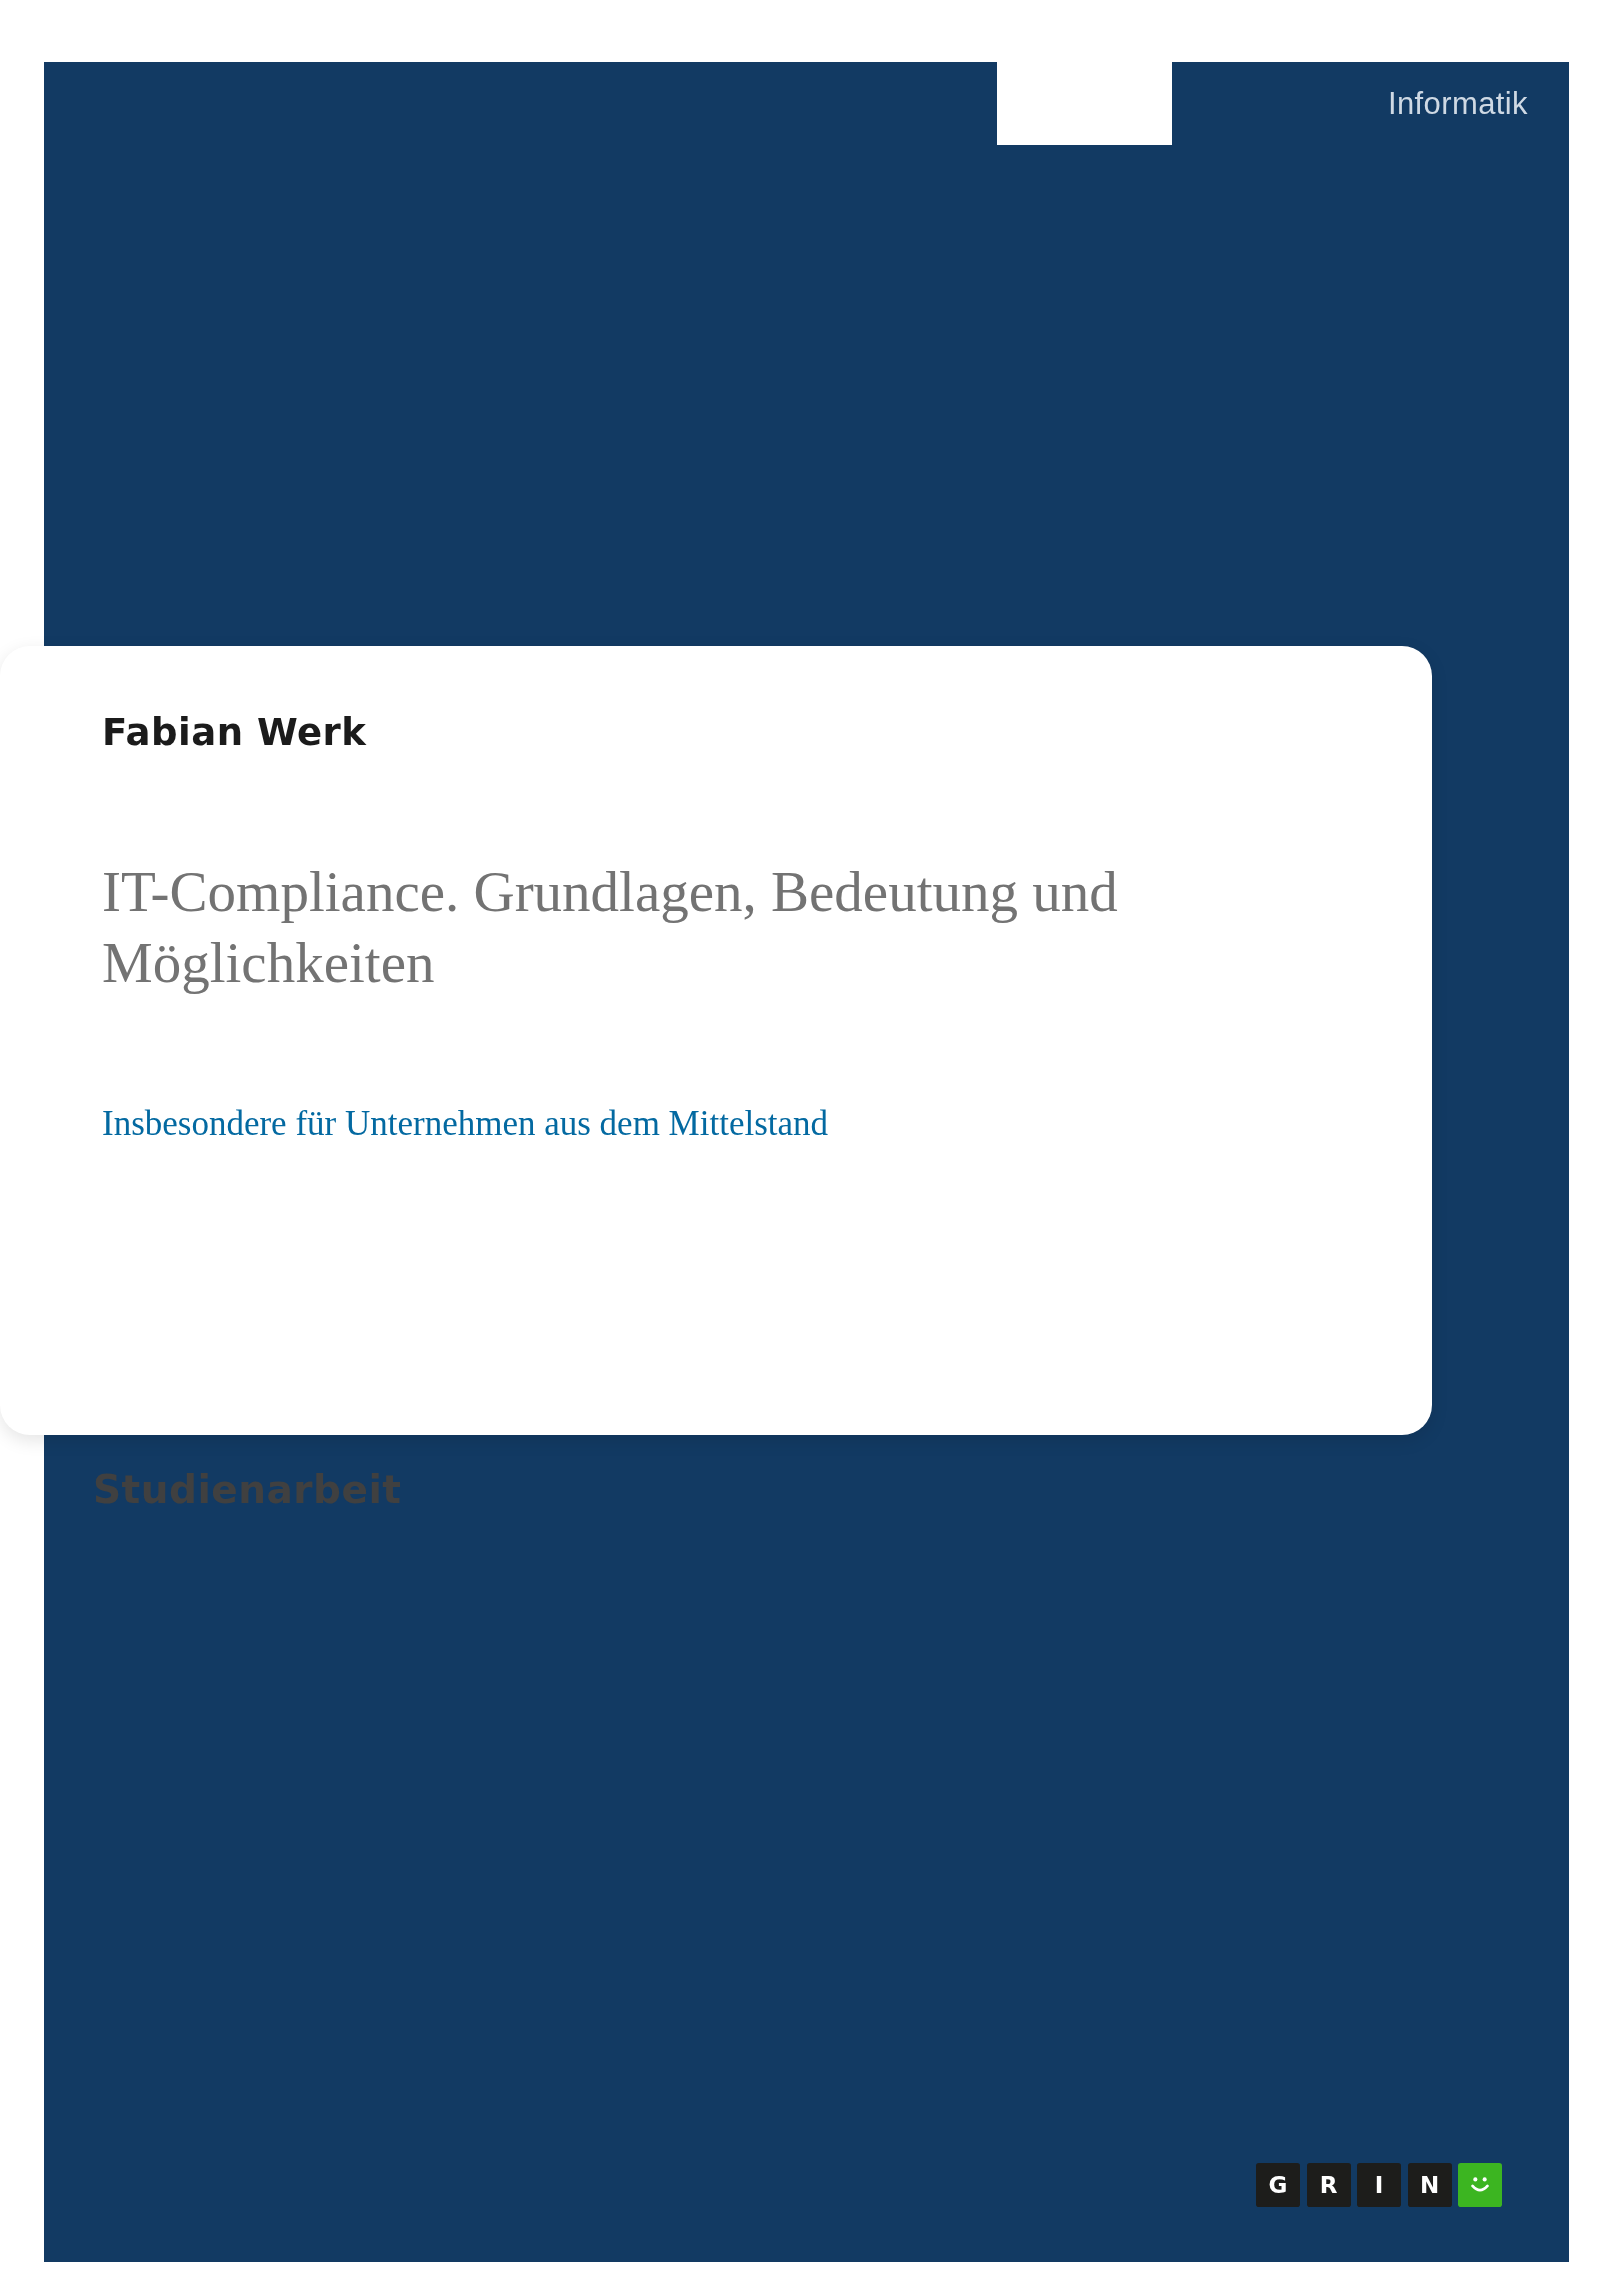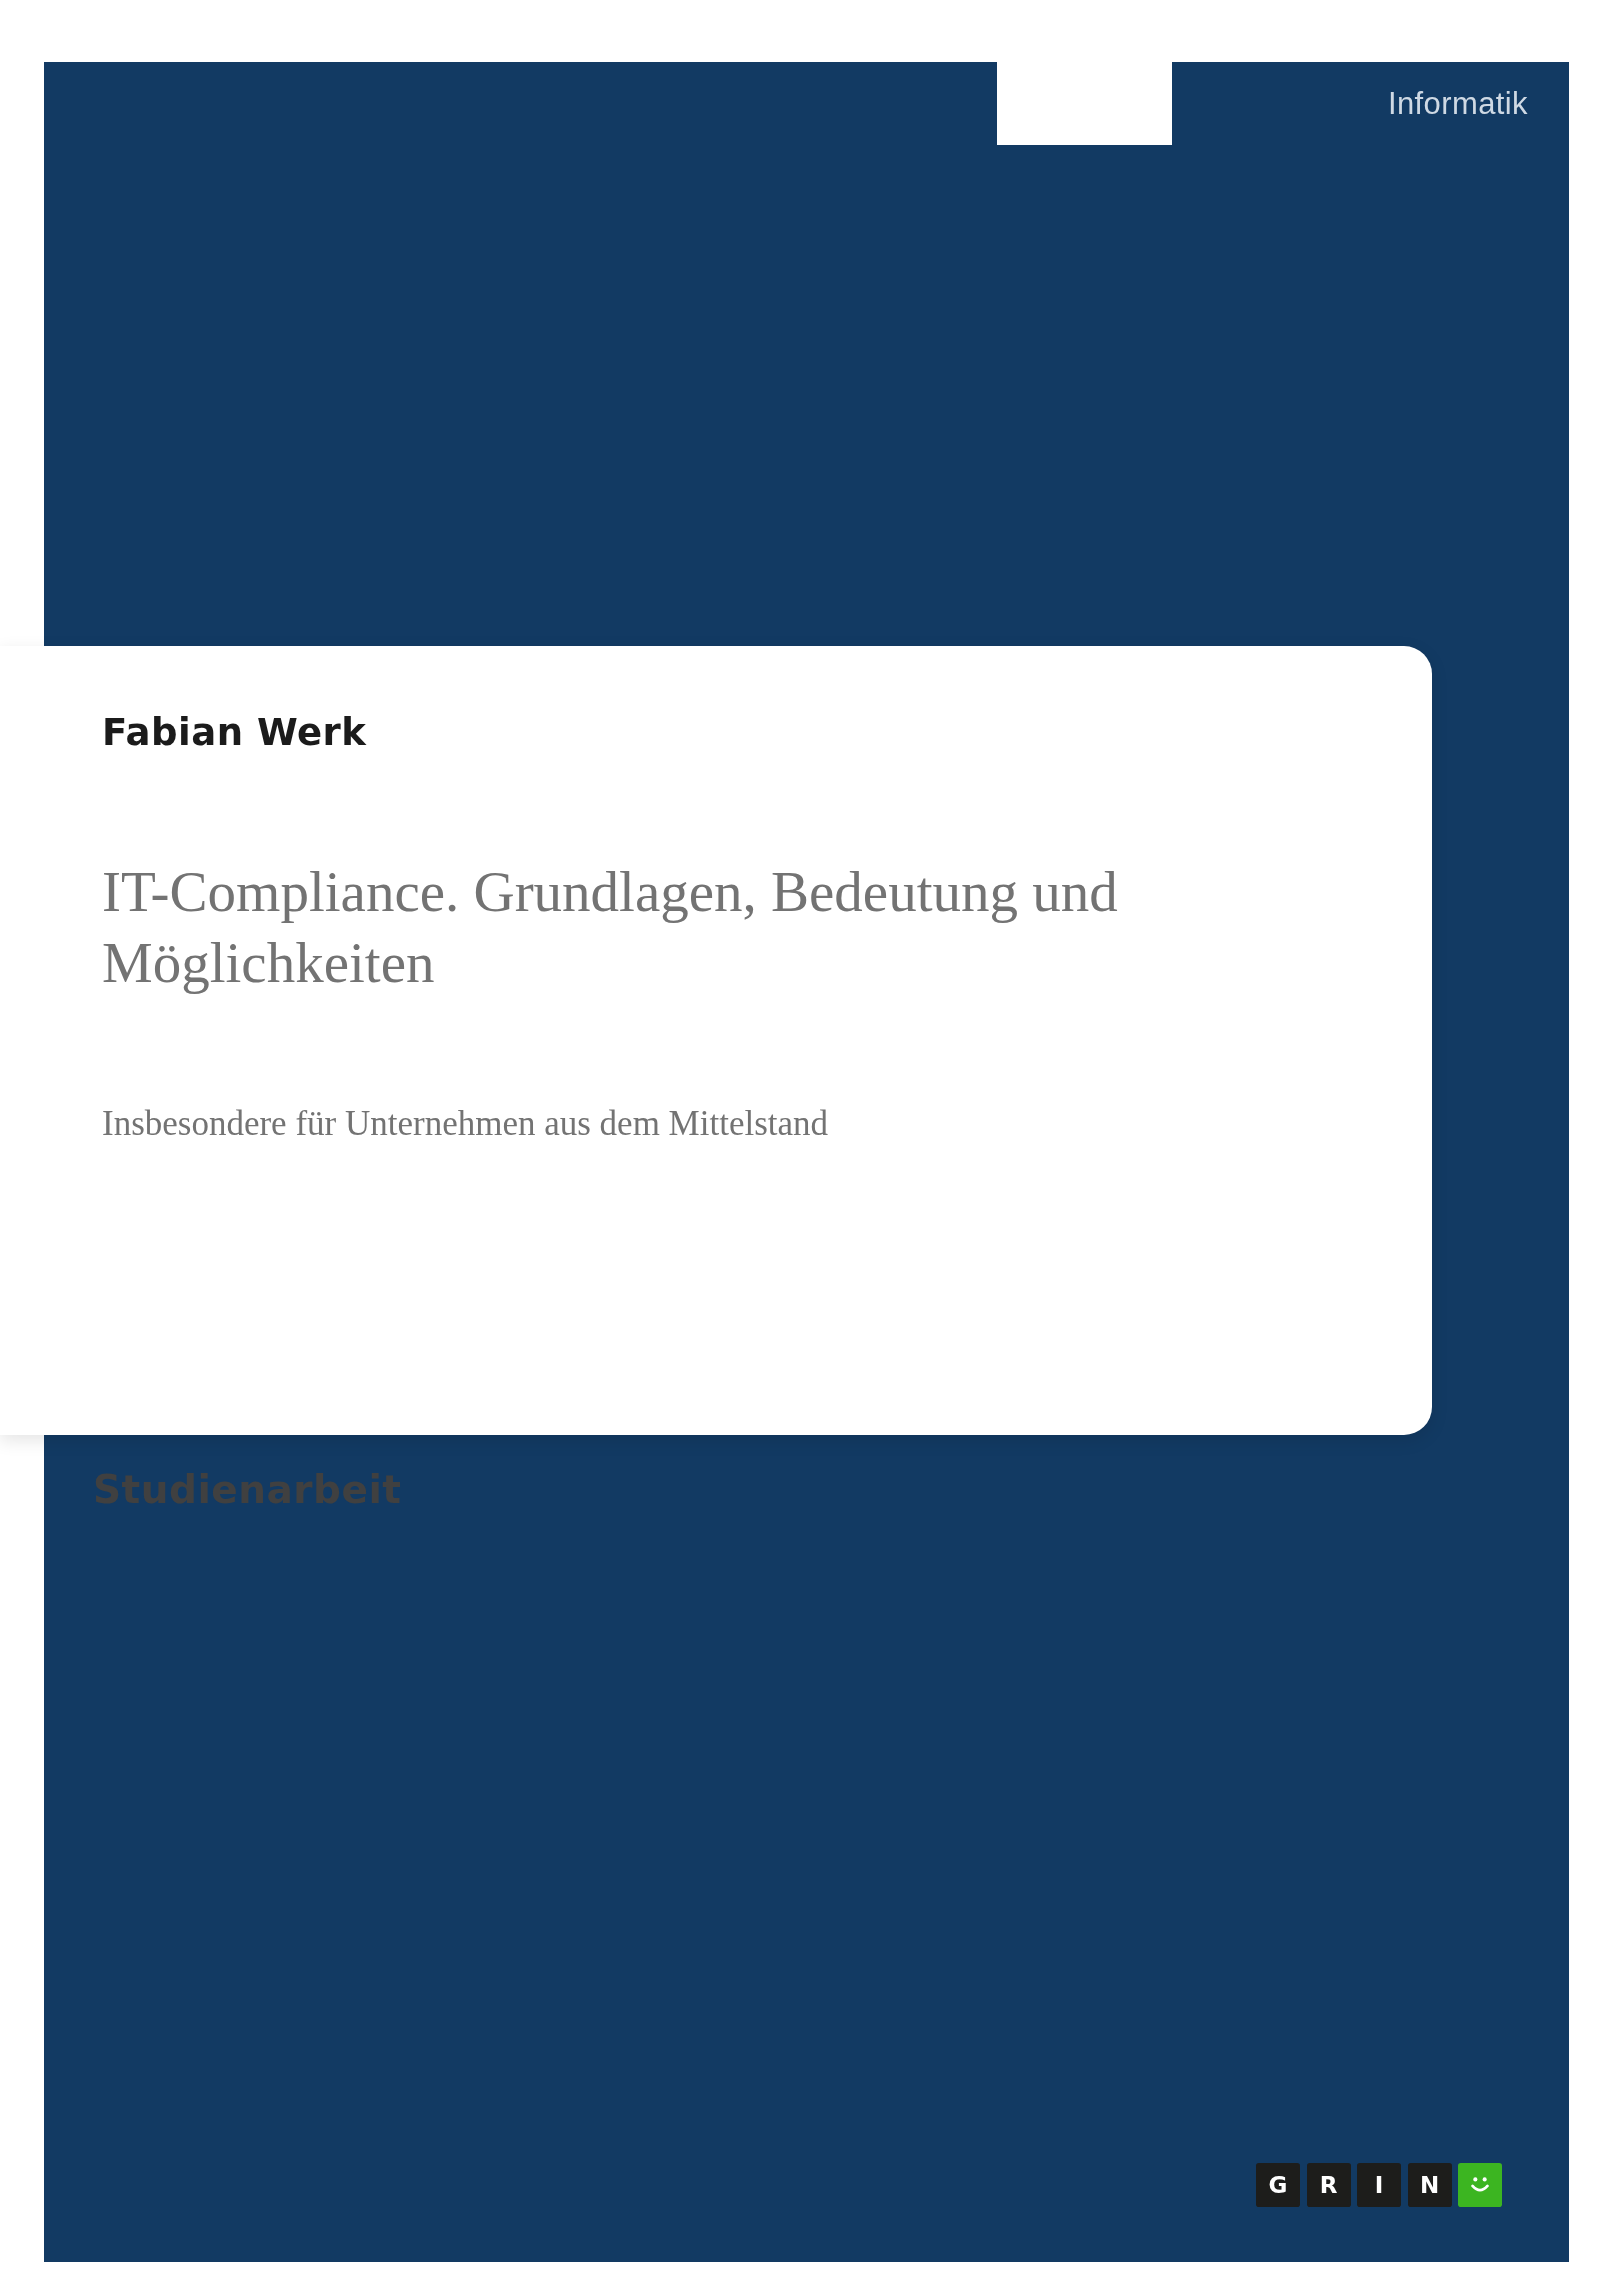--- a/index.html
+++ b/index.html
@@ -67,20 +67,21 @@
     left: 0px;
     top: 628px;
     width: 1432px;
     height: 789px;
     background: #ffffff;
     border-top-right-radius: 28px;
     border-bottom-right-radius: 28px;
     box-shadow: 0 5.5px 16.6px rgba(0,0,0,0.10);
     box-sizing: border-box;
     padding: 48px 83px 0 102px;
+    border-radius: 30px;
   }
 
   .author {
     font-family: "DejaVu Sans", sans-serif;
     font-weight: bold;
     font-size: 37px;
     color: #1b1b1b;
     margin-top: 16.6px;
     letter-spacing: 0.5px;
   }
@@ -90,21 +91,21 @@
     font-size: 57px;
     line-height: 1.25;
     color: #737373;
     margin-top: 102px;
     max-width: 1227px;
   }
 
   .doc-subtitle {
     font-family: "Liberation Serif", serif;
     font-size: 35px;
-    color: #737373;
+    color: #0369a1;
     margin-top: 106px;
   }
 
   .doc-type {
     position: absolute;
     left: 93px;
     top: 1449px;
     font-family: "DejaVu Sans", sans-serif;
     font-weight: bold;
     font-size: 39px;

